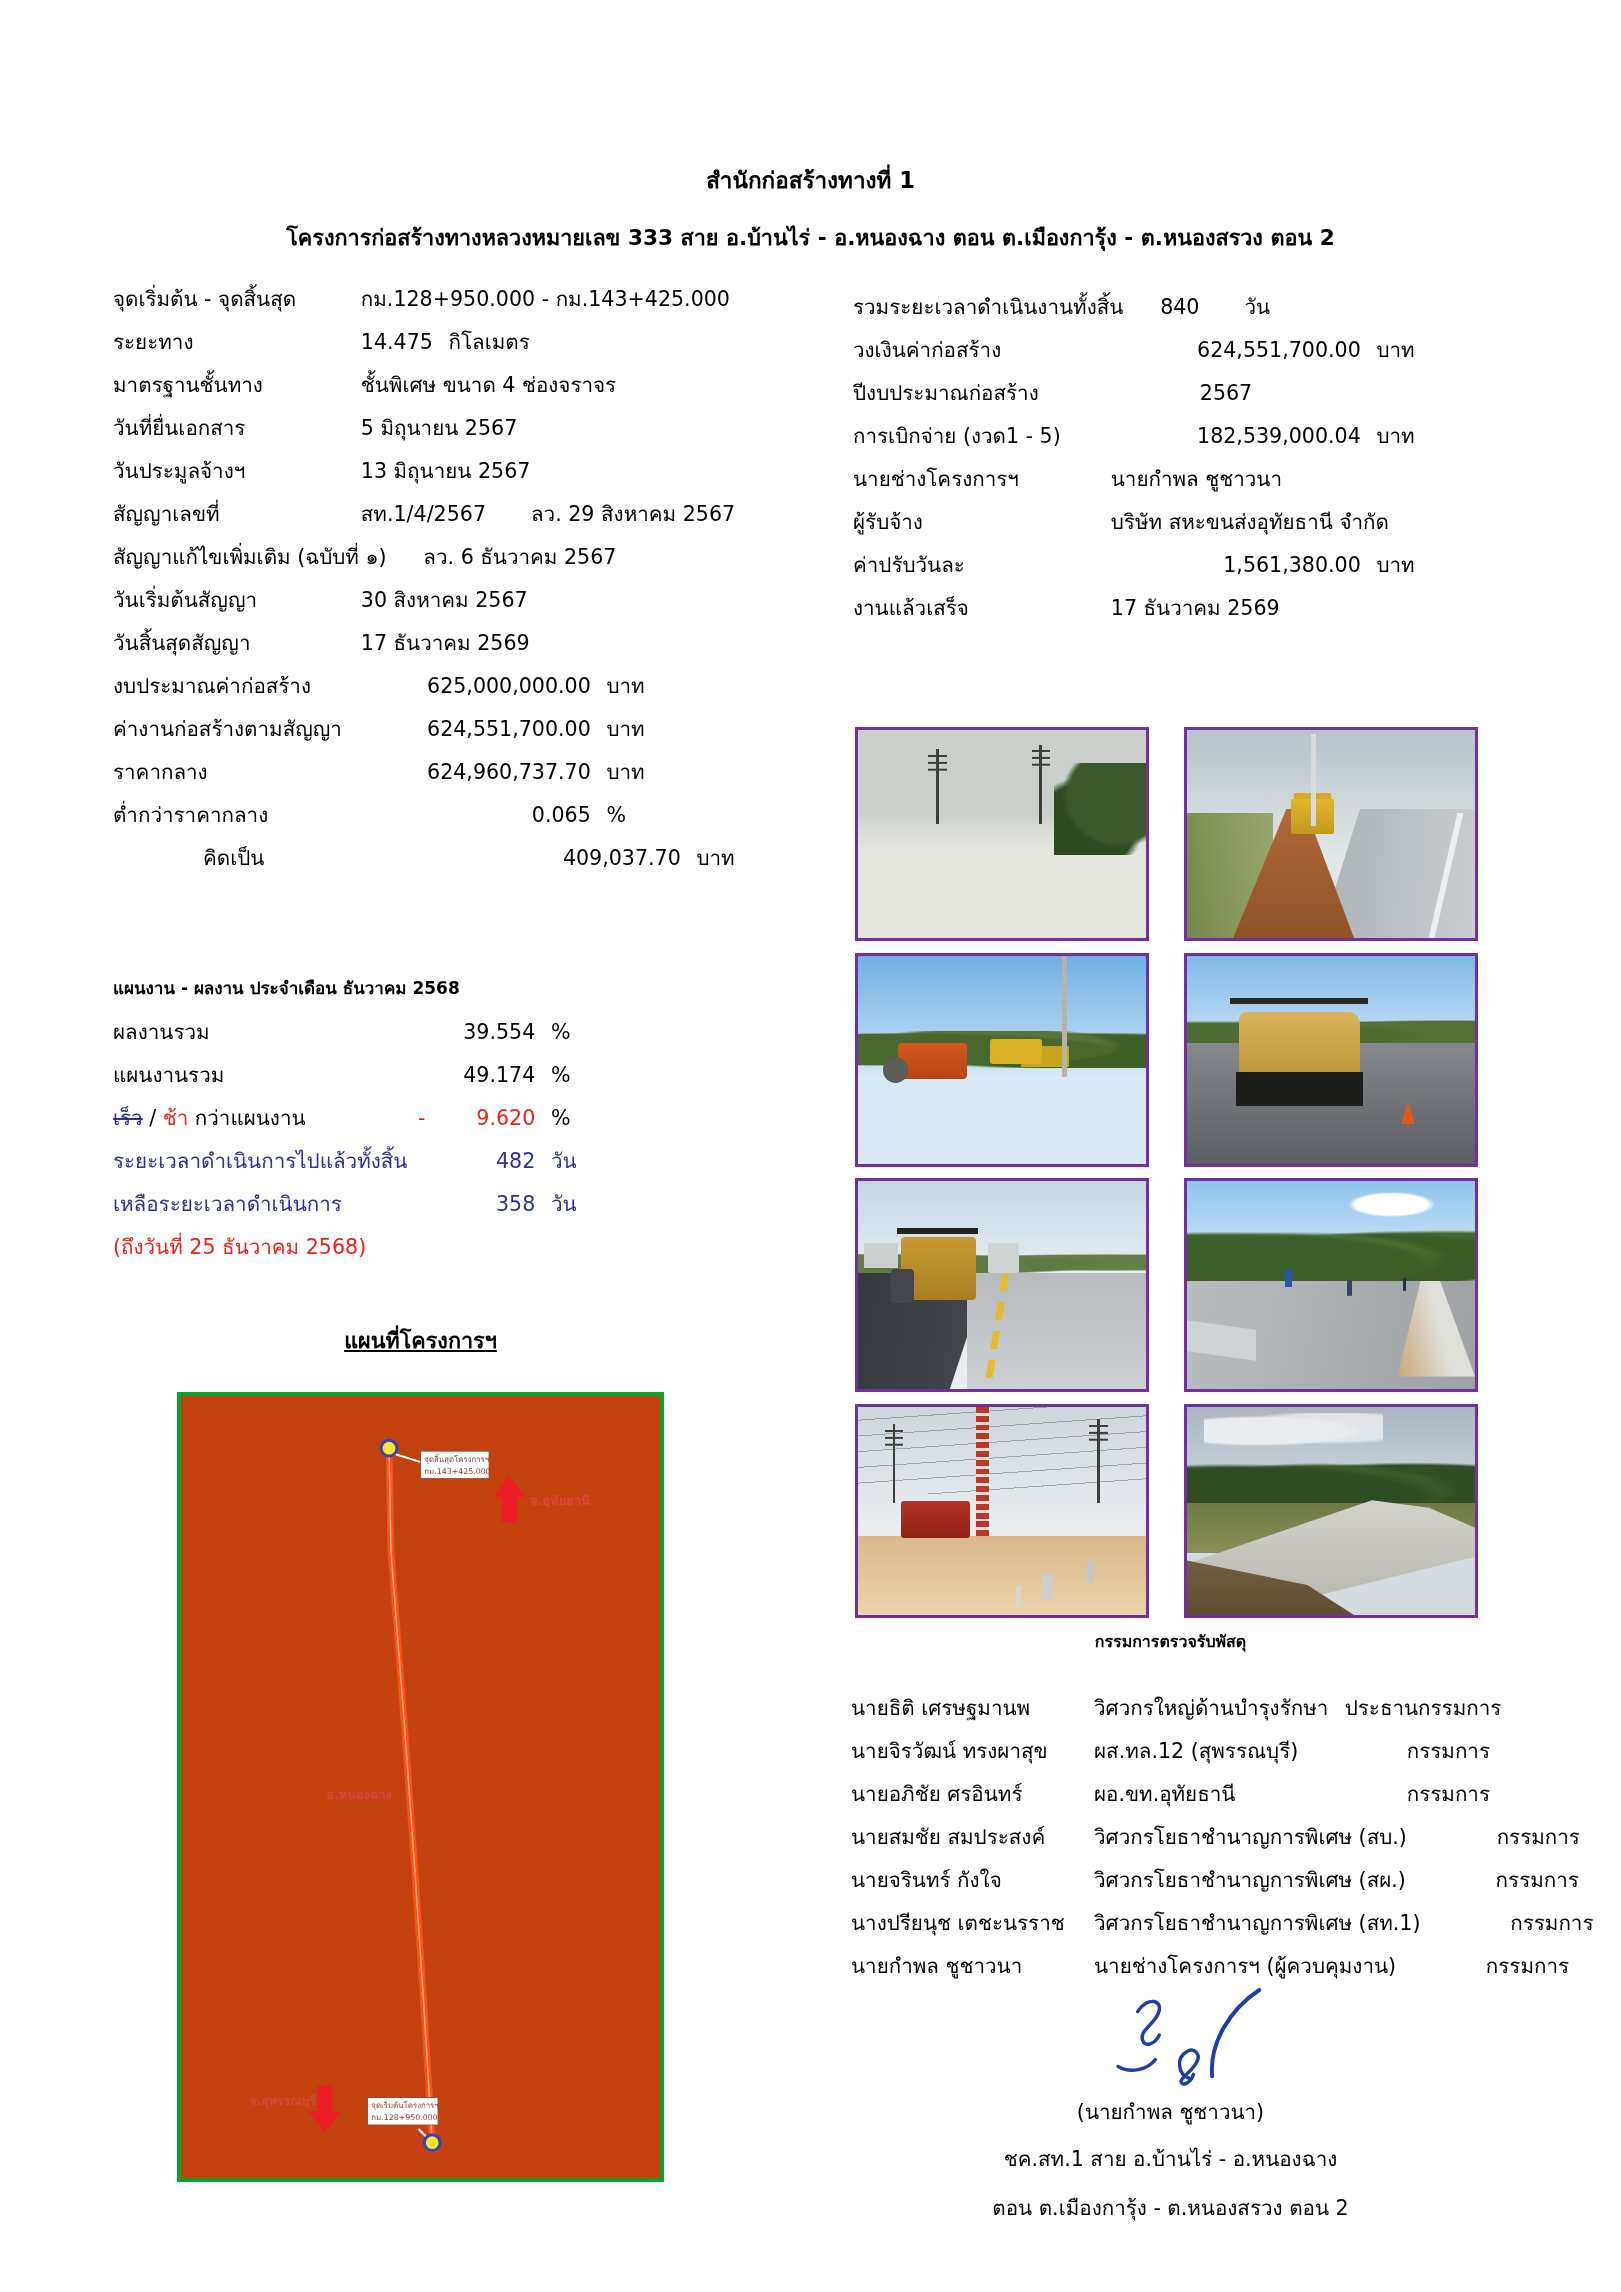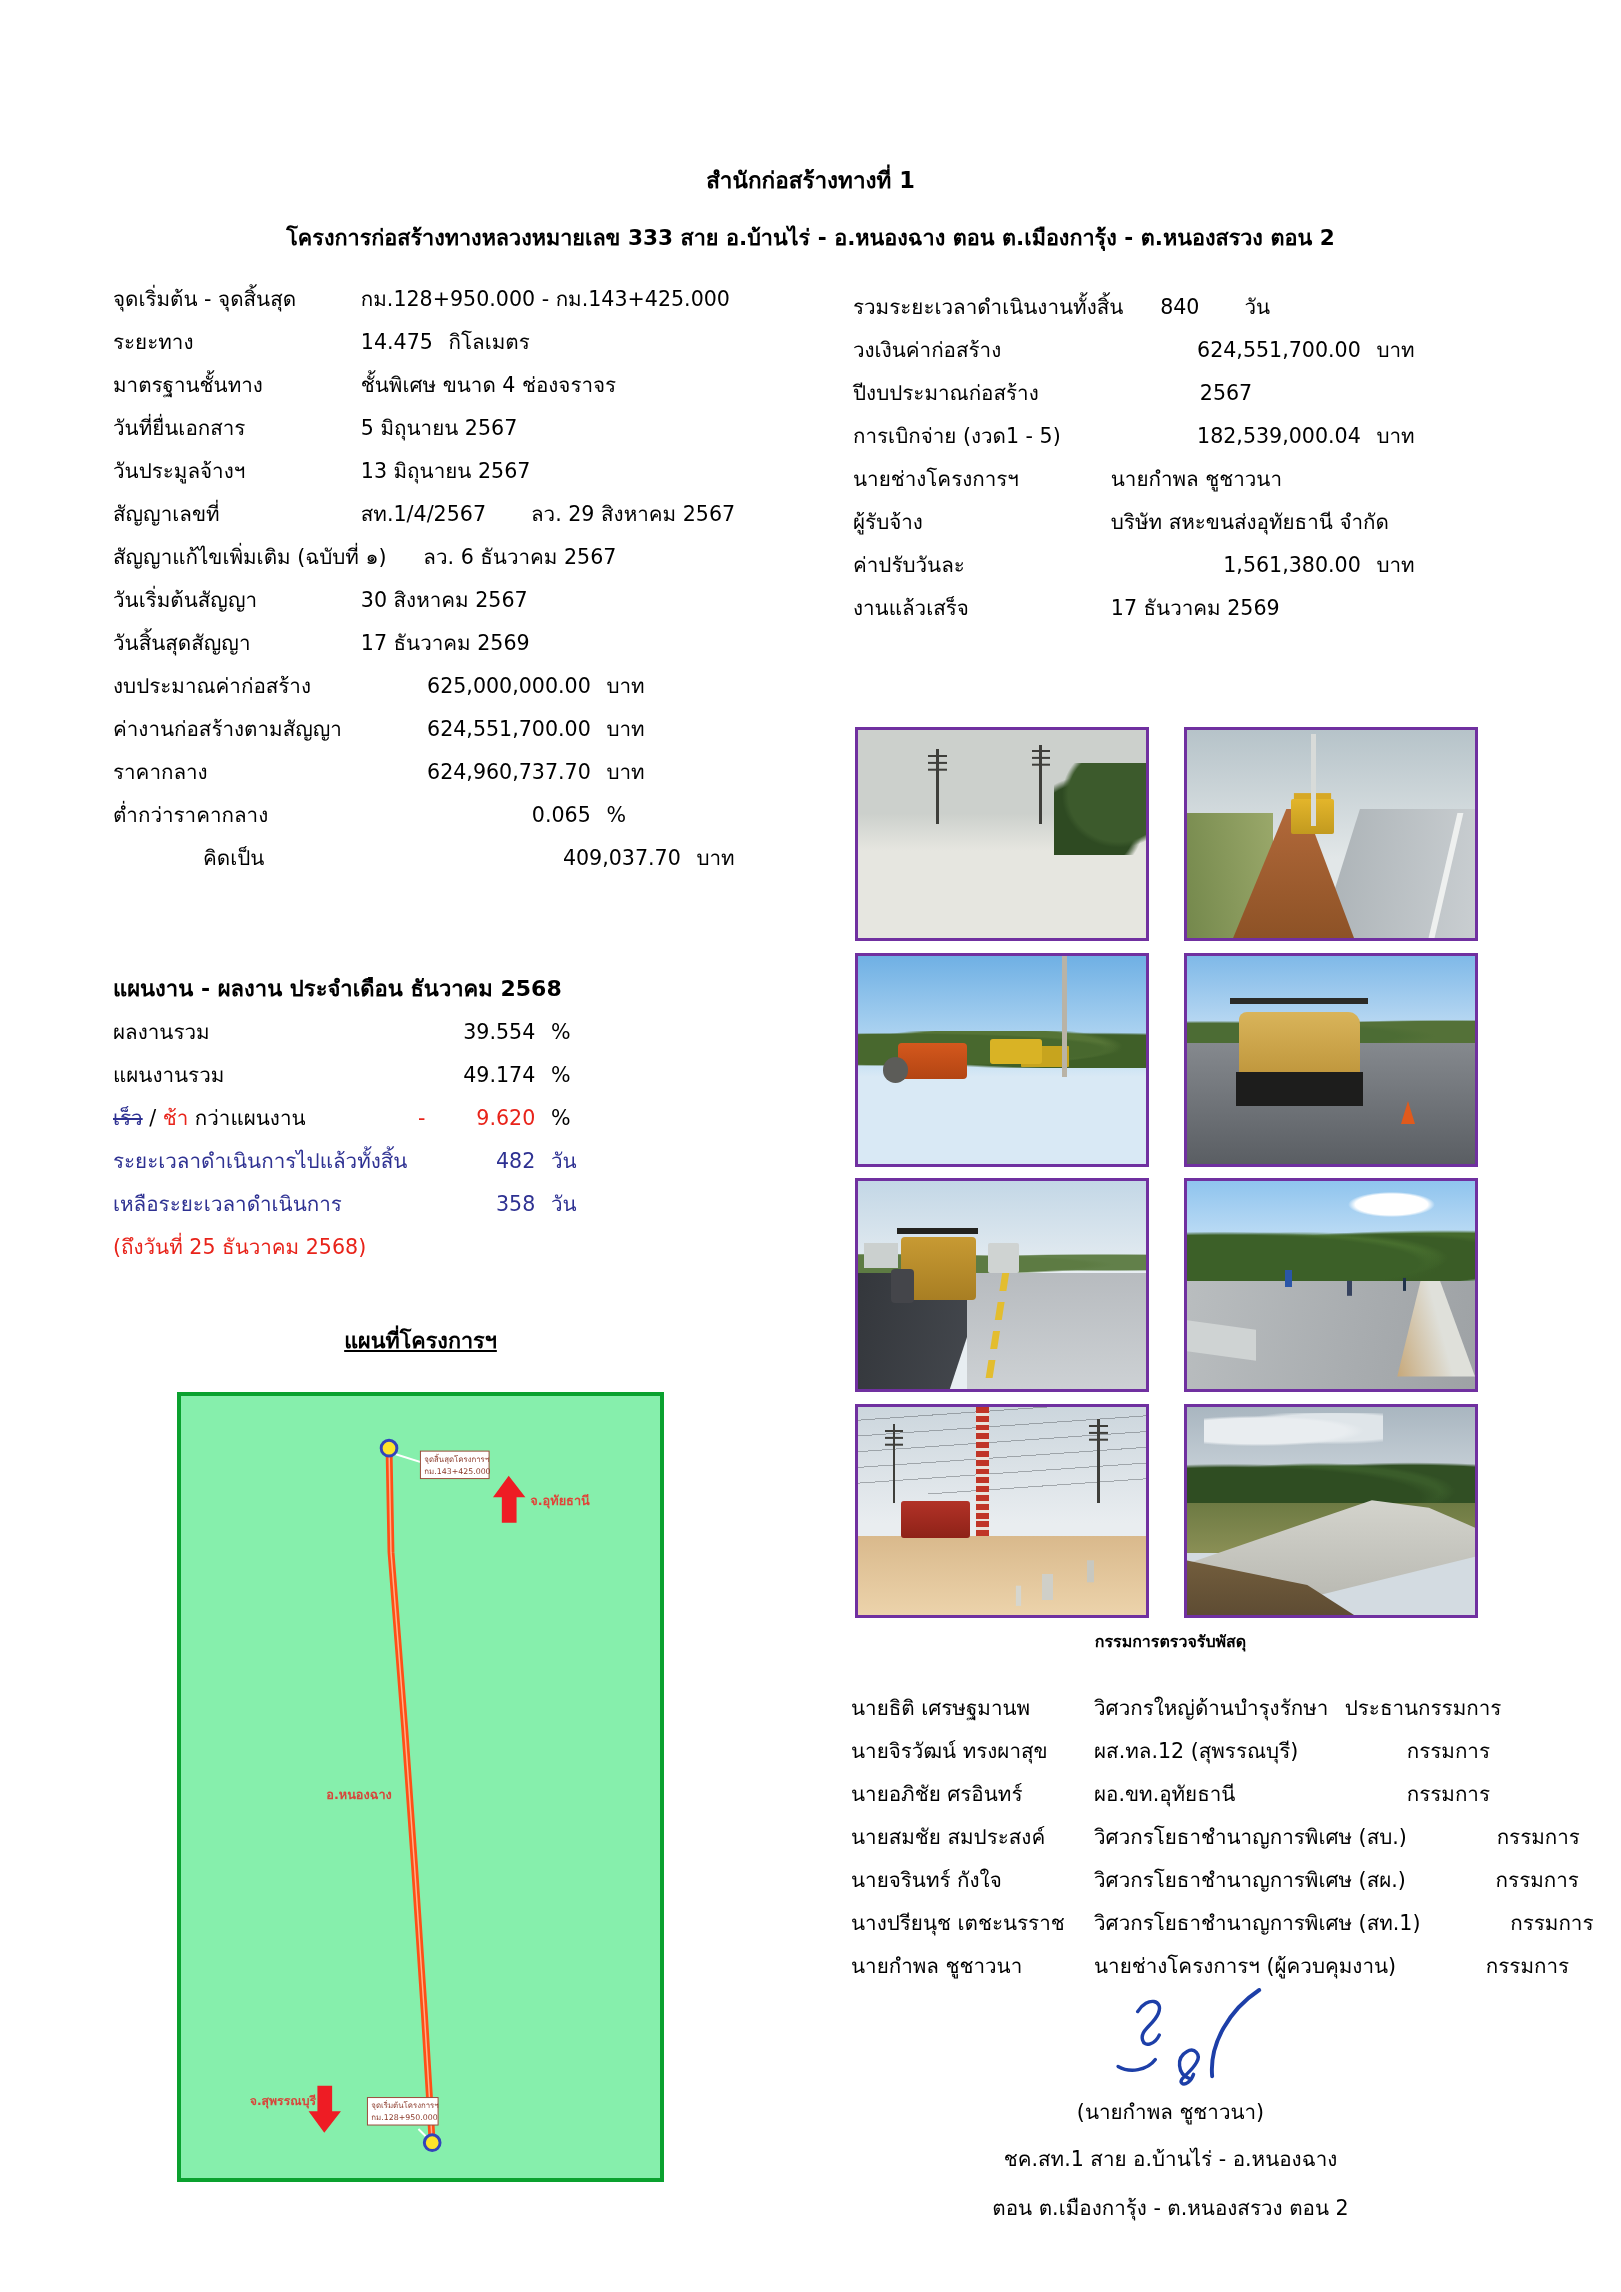--- a/index.html
+++ b/index.html
@@ -20,36 +20,36 @@
   .u{margin-left:15.7px;}
   .m{min-width:230px;text-align:right;}
   .info.right .m{min-width:279px;}
   .gap40{margin-left:45px;}
   .pad120{margin-left:118px;}
   .pad30{margin-left:29px;}
   .ind{padding-left:90px;}
 
   
   .progress{position:absolute;left:113px;top:966px;width:495px;font-size:20.6px;}
-  .ptitle{font-weight:bold;line-height:45px;font-size:22px;}
+  .ptitle{font-weight:bold;line-height:45px;font-size:17px;}
   .prow{display:flex;line-height:43px;}
   .plbl{flex:1;white-space:nowrap;}
   .pval{width:127px;text-align:right;}
   .punit{width:57px;margin-left:15.7px;}
   .blue{color:#2E3192;}
   .red{color:#E8231A;}
   .fast{color:#2E3192;text-decoration:line-through;}
   .slow{color:#E8231A;}
   .sign{float:left;padding-left:9.8px;color:#E8231A;}
   .pnote{line-height:43px;color:#E8231A;}
 
   
   .map-title{position:absolute;left:176px;top:1323px;width:489px;text-align:center;
              font-size:21.6px;font-weight:bold;text-decoration:underline;}
-  .map-frame{position:absolute;left:177px;top:1392px;width:479px;height:782px;border:4.9px solid #0AA12F;background:#86efac;}
+  .map-frame{position:absolute;left:177px;top:1392px;width:479px;height:782px;border:4.9px solid #0AA12F;background:#c2410c;}
   .sat{position:absolute;left:55px;top:8.8px;width:361px;height:761px;overflow:hidden;
     background:
       radial-gradient(ellipse 69px 44px at 10% 6%,#77855d 0 60%,transparent 66%),
       radial-gradient(ellipse 88px 59px at 85% 12%,#8e9569 0 55%,transparent 62%),
       radial-gradient(ellipse 78px 49px at 30% 22%,#46583a 0 55%,transparent 62%),
       radial-gradient(ellipse 69px 39px at 70% 30%,#a09а74 0 50%,transparent 58%),
       radial-gradient(ellipse 88px 54px at 15% 42%,#55663f 0 55%,transparent 63%),
       radial-gradient(ellipse 74px 44px at 88% 48%,#3f5536 0 55%,transparent 62%),
       radial-gradient(ellipse 83px 54px at 40% 58%,#7d8a63 0 52%,transparent 60%),
       radial-gradient(ellipse 69px 44px at 75% 68%,#9aa07b 0 50%,transparent 58%),

